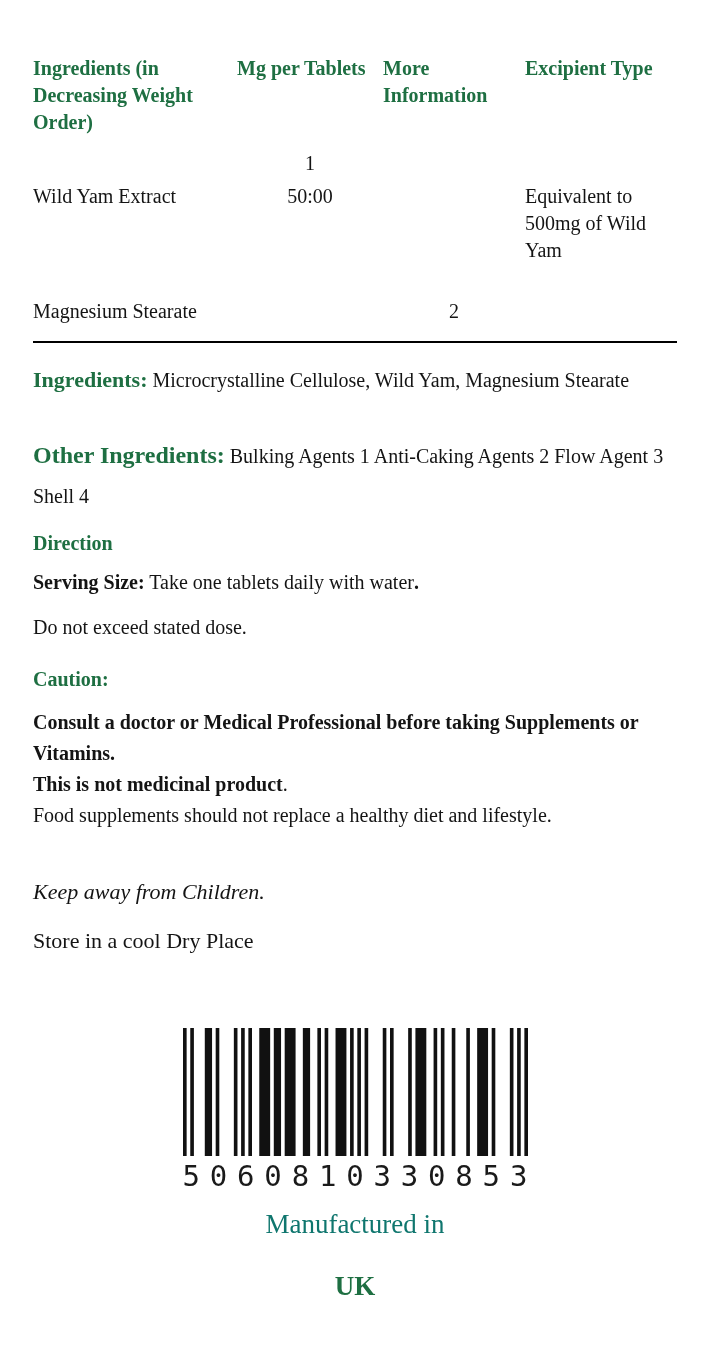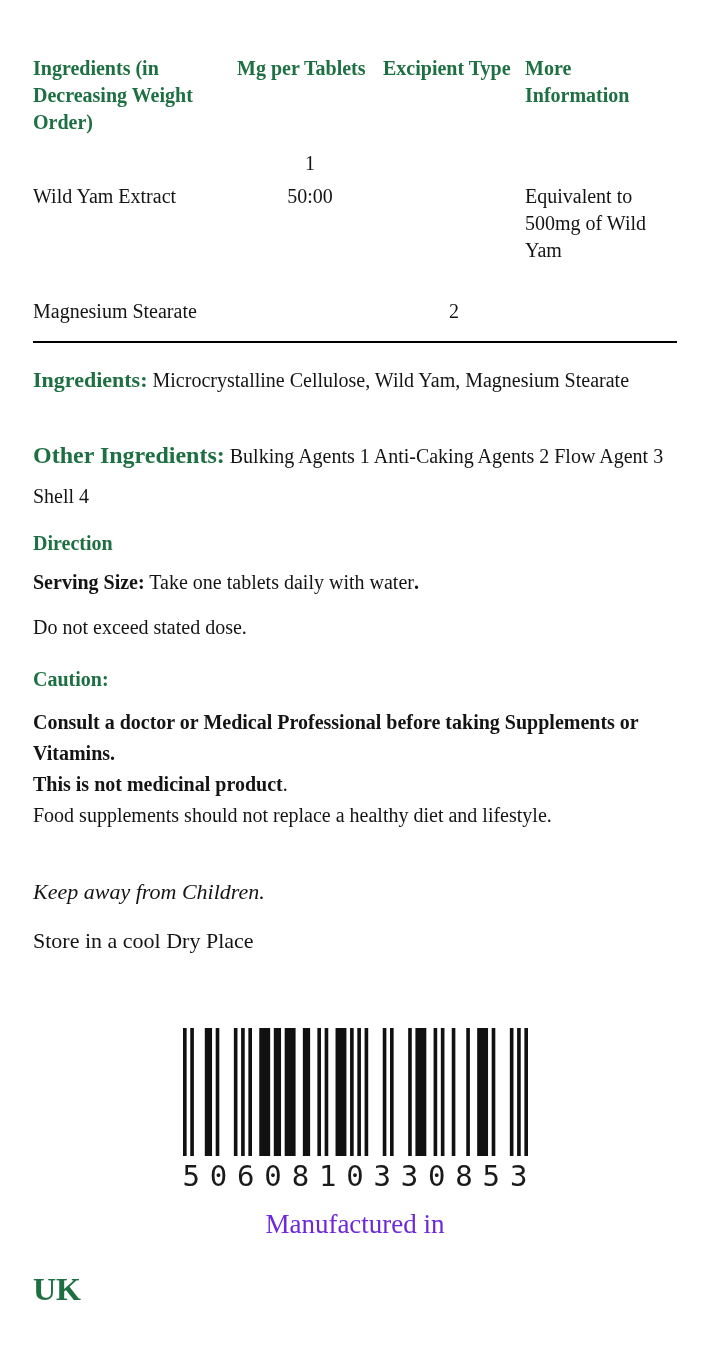--- a/index.html
+++ b/index.html
@@ -33,34 +33,34 @@
   .caution-block p{margin:0;line-height:31px;}
 
   .store1{margin:46px 0 0 0;font-size:22px;font-style:italic;}
   .store2{margin:20px 0 4px 0;font-size:22px;}
 
   .barcode-wrap{width:345px;margin:72px auto 0 auto;}
   .barcode-svg{display:block;width:345px;height:128px;}
   .barcode-svg rect{fill:#111;}
   .barcode-digits{display:flex;justify-content:space-between;margin-top:5px;
     font-family:"DejaVu Sans Mono",monospace;font-size:29px;line-height:30px;color:#1a1a1a;}
-  .mfg{margin:16px 0 0 0;text-align:center;font-size:27px;line-height:35px;color:#6d28d9;}
-  .uk{margin:26px 0 0 0;font-size:32px;}
+  .mfg{margin:16px 0 0 0;text-align:center;font-size:27px;line-height:35px;color:#0f766e;}
+  .uk{margin:26px 0 0 0;text-align:center;font-size:27px;}
 </style>
 </head>
 <body>
 
 <div class="page">
 
   <section>
     <div class="tgrid thead">
       <div class="cell">Ingredients (in Decreasing Weight Order)</div>
       <div class="cell">Mg per Tablets</div>
+      <div class="cell">More Information</div>
       <div class="cell">Excipient Type</div>
-      <div class="cell">More Information</div>
     </div>
 
     <div class="tgrid trow row1">
       <div class="cell c-mg"></div>
       <div class="cell c-ex">1</div>
       <div class="cell"></div>
     </div>
 
     <div class="tgrid trow row2">
       <div class="cell">Wild Yam Extract</div>

